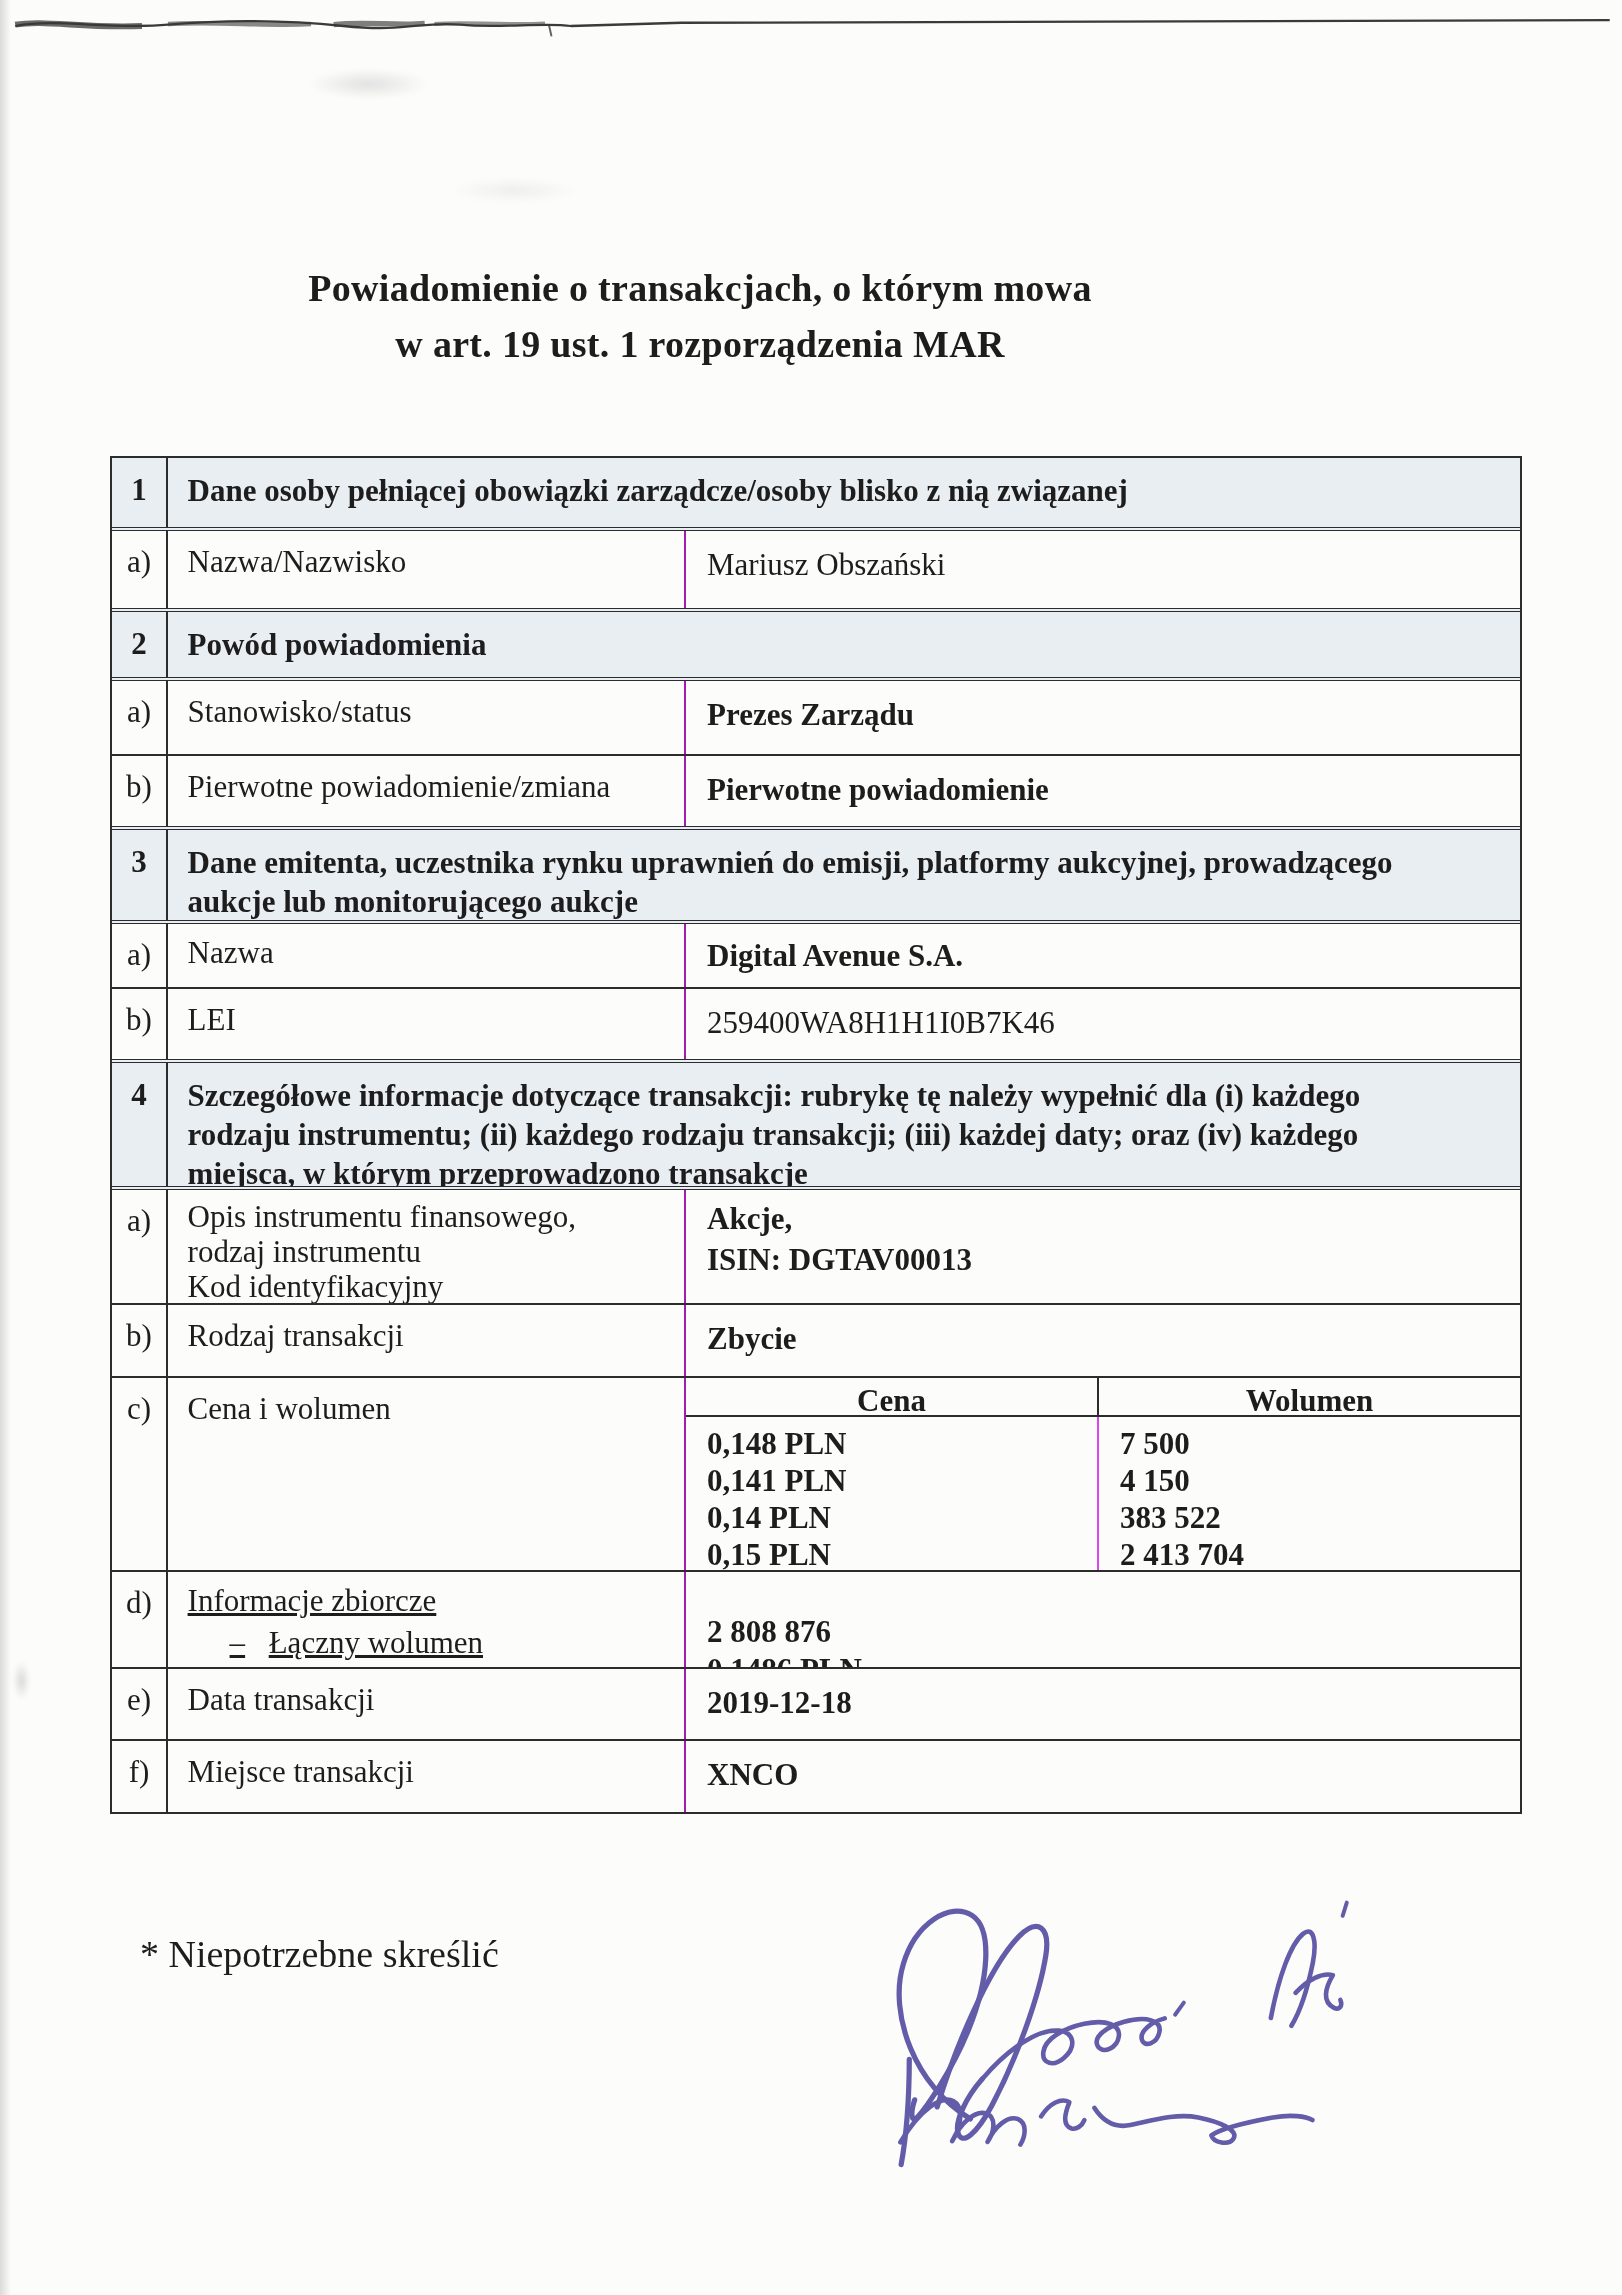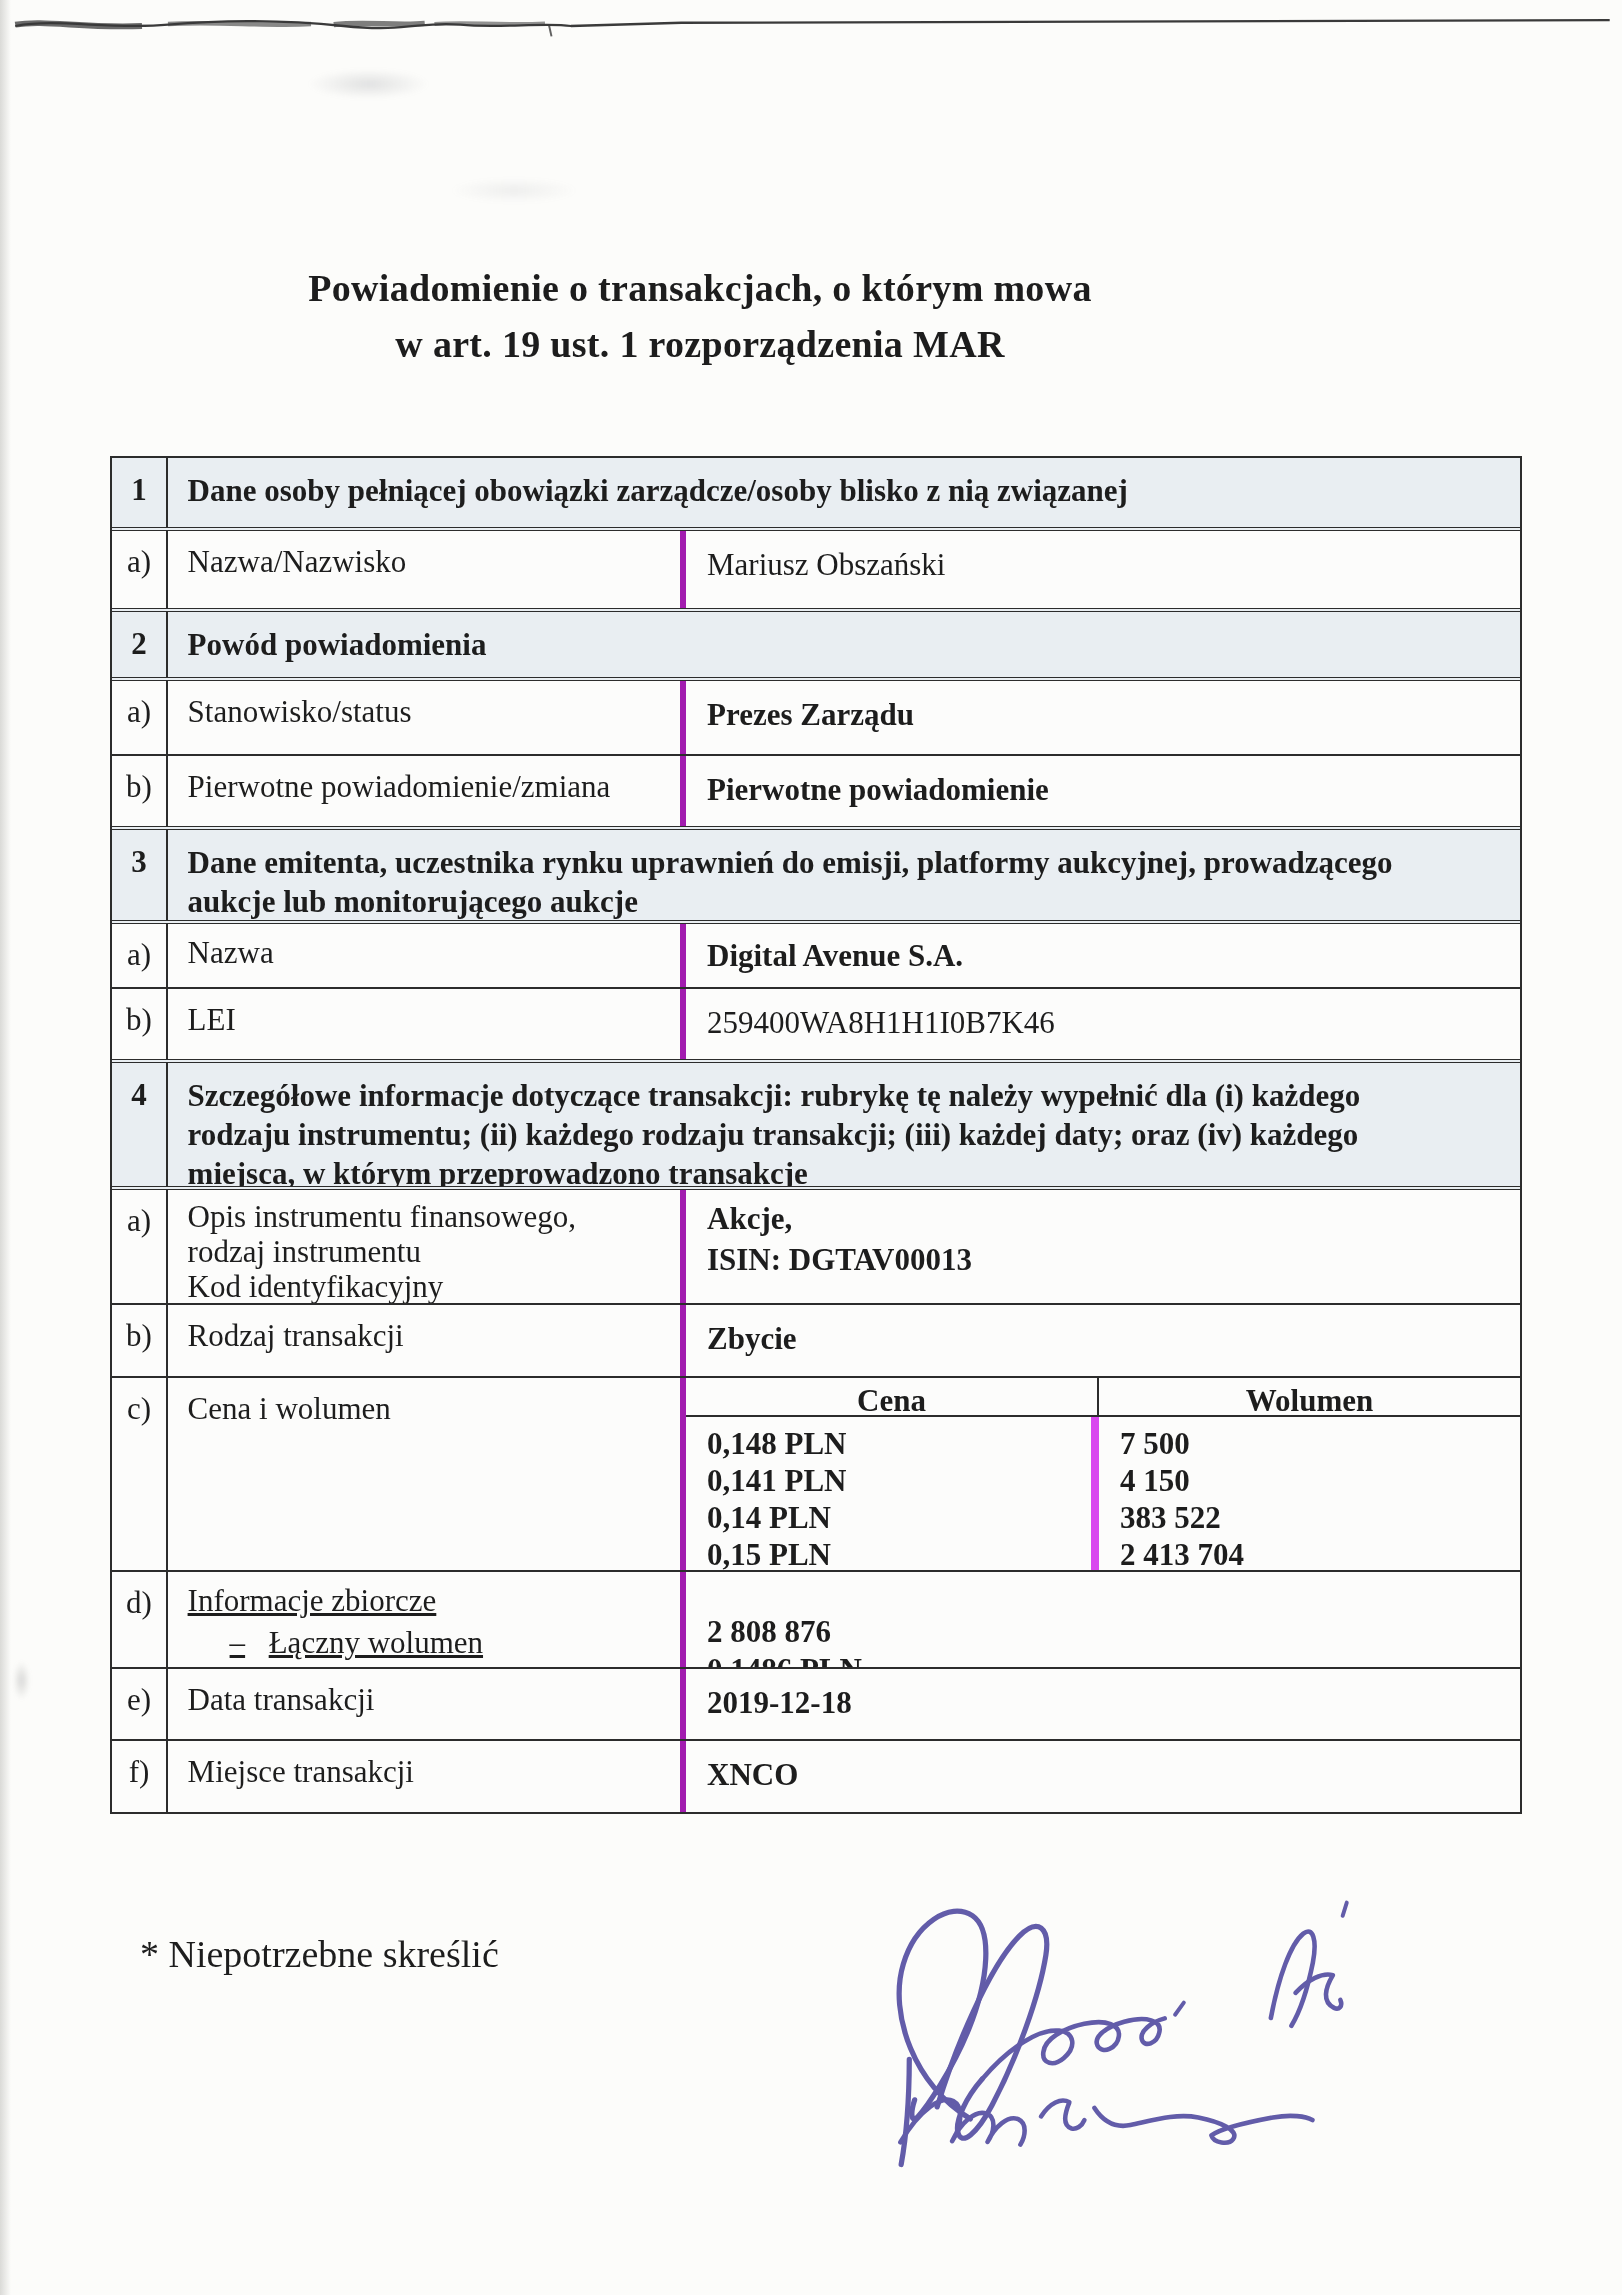--- a/index.html
+++ b/index.html
@@ -27,21 +27,21 @@
   .doc-table{position:absolute;left:110px;top:456px;width:1408px;
     border:2.6px solid #2c2c2c;box-sizing:content-box;background:#fcfcfb;}
   .row{display:flex;box-sizing:border-box;overflow:hidden;font-size:31px;}
   .row.bt{border-top:2px solid #2c2c2c;}
   .sect{background:#e9eef2;border-top:4.6px double #2c2c2c;border-bottom:4.6px double #2c2c2c;}
   .sect.first{border-top:none;}
   .cell-num{width:56px;min-width:56px;border-right:2px solid #2c2c2c;
     text-align:center;padding-top:13px;box-sizing:border-box;}
   .sect .cell-num{font-weight:bold;padding-top:14.4px;}
   .sect-title{flex:1;padding:13px 124px 0 19.6px;font-weight:bold;line-height:39px;}
-  .cell-label{width:518px;min-width:518px;border-right:6px solid #a21caf;
+  .cell-label{width:518px;min-width:518px;border-right:2px solid #a21caf;
     padding:13px 10.5px 0 19.6px;box-sizing:border-box;line-height:35px;}
   .cell-value{flex:1;padding:13px 10.5px 0 21px;box-sizing:border-box;line-height:41px;}
   .bold{font-weight:bold;}
 
   .h-s1{height:73px;} .h-r1a{height:77px;} .h-s2{height:73px;}
   .h-r2a{height:73px;} .h-r2b{height:72px;} .h-s3{height:98px;}
   .h-r3a{height:63px;}  .h-r3b{height:72px;} .h-s4{height:131px;}
   .h-r4a{height:113px;} .h-r4b{height:73px;} .h-r4c{height:194px;}
   .h-r4d{height:97px;} .h-r4e{height:72px;} .h-r4f{height:73px;}
 
@@ -49,21 +49,21 @@
   .h-r4a .cell-value{padding-top:7.9px;}
   .h-r3a .cell-label,.h-r3a .cell-value{padding-top:10.5px;}
 
   .cell-sub{flex:1;display:flex;flex-direction:column;box-sizing:border-box;}
   .sub-head{display:flex;border-bottom:2.6px solid #2c2c2c;height:37px;min-height:37px;}
   .sub-h{font-weight:bold;padding-top:5.2px;text-align:center;box-sizing:border-box;}
   .sub-h.price{width:413px;min-width:413px;border-right:2px solid #2c2c2c;}
   .sub-h.vol{flex:1;}
   .sub-body{display:flex;flex:1;}
   .sub-col{box-sizing:border-box;padding-top:7.9px;}
-  .sub-col.price{width:413px;min-width:413px;border-right:8px solid #d946ef;}
+  .sub-col.price{width:413px;min-width:413px;border-right:2px solid #d946ef;}
   .sub-col.vol{flex:1;}
   .sub-col div{font-weight:bold;line-height:37px;padding-left:21px;}
 
   .agg-item{display:flex;gap:23.6px;padding-left:42px;margin-top:7.9px;line-height:35px;}
   .h-r4d .cell-label{padding-top:10.5px;text-decoration:underline;}
   .agg-values{padding-top:41px;line-height:38px;}
 
   .footnote{position:absolute;left:140px;top:1932px;font-size:38px;}
 
   .signature{position:absolute;left:851px;top:1883px;transform:rotate(-2deg);}

